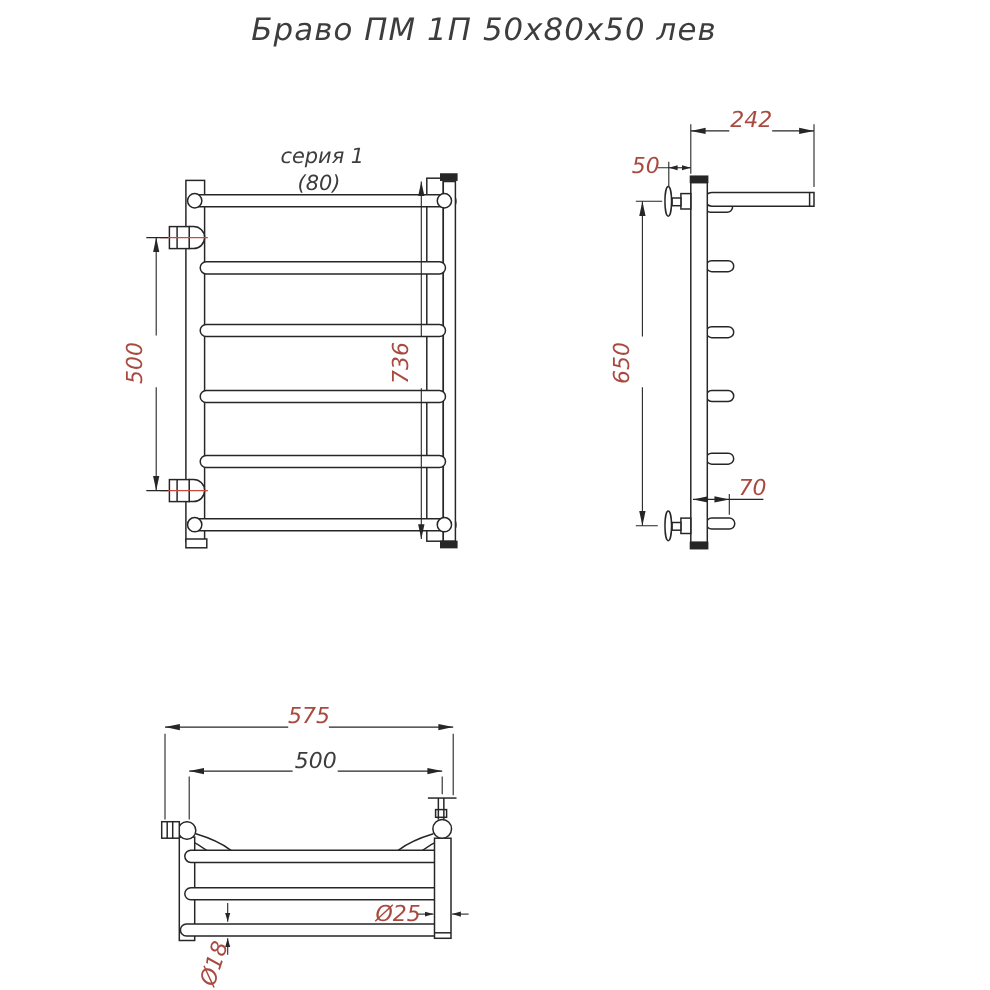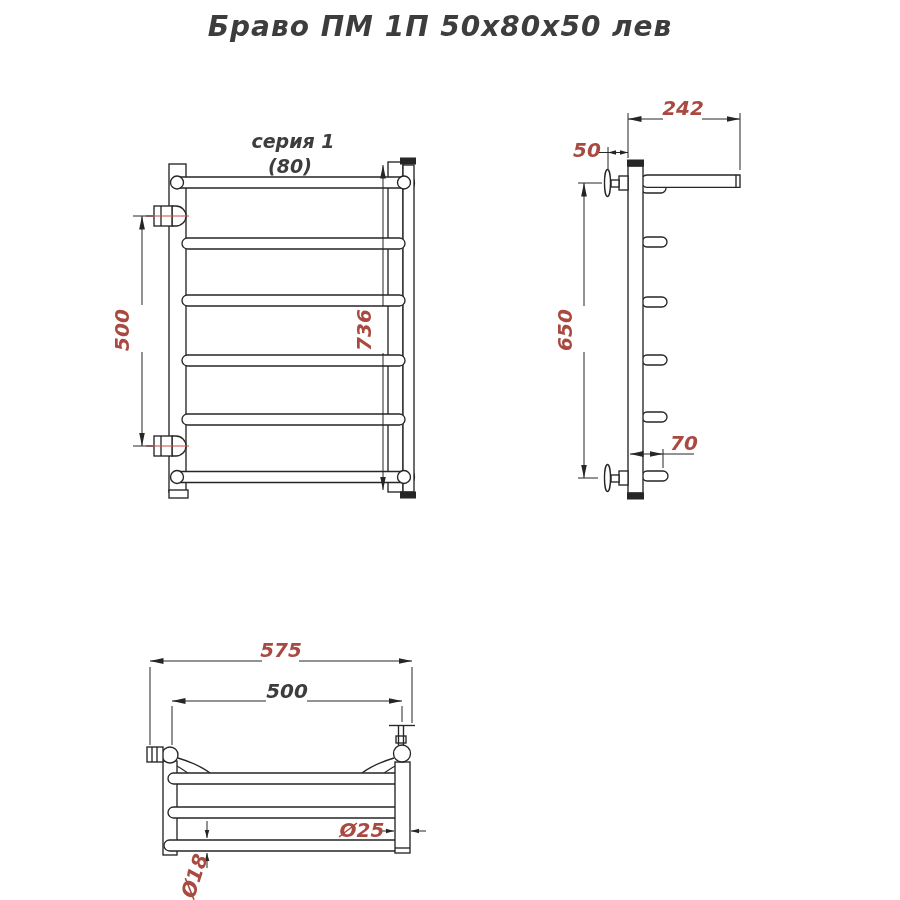--- a/index.html
+++ b/index.html
@@ -4,21 +4,21 @@
 <style>
   :root {
     --line: #262626;
     --dim: #a94a41;
     --centerline: #c94b40;
     --label: #3d3d3d;
     --bg: #ffffff;
   }
   * { margin: 0; padding: 0; box-sizing: border-box; }
   html, body { width: 900px; height: 900px; background: var(--bg); overflow: hidden; }
-  .stage { position: relative; width: 736px; height: 900px; background: var(--bg); font-weight: bold; }
+  .stage { position: relative; width: 736px; height: 900px; background: var(--bg); }
   svg { display: block; }
   
   .s  { stroke: var(--line); stroke-width: 1.35; fill: #fff; }
   .sn { stroke: var(--line); stroke-width: 1.35; fill: none; }
   .sf { fill: var(--line); stroke: none; }
   .d  { stroke: var(--line); stroke-width: 1; fill: none; }
   .cl { stroke: var(--centerline); stroke-width: 1.1; fill: none; }
   .mk { fill: var(--line); }
   text { font-family: "DejaVu Sans", "Liberation Sans", sans-serif; font-style: italic; text-anchor: middle; }
   .dt  { fill: var(--dim);   font-size: 20px; }

